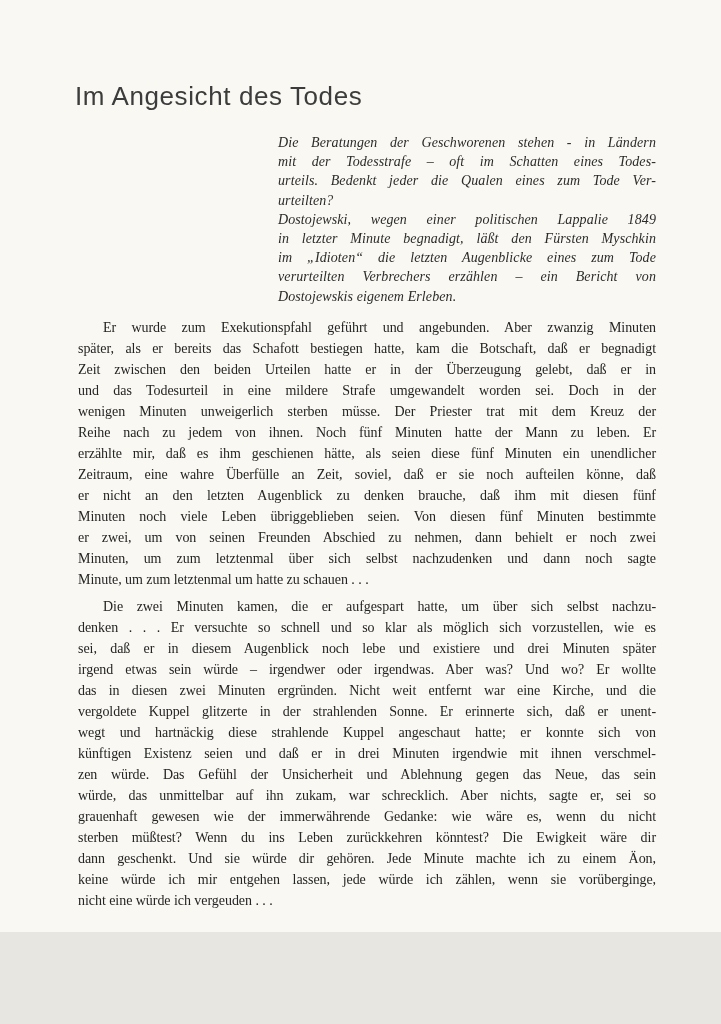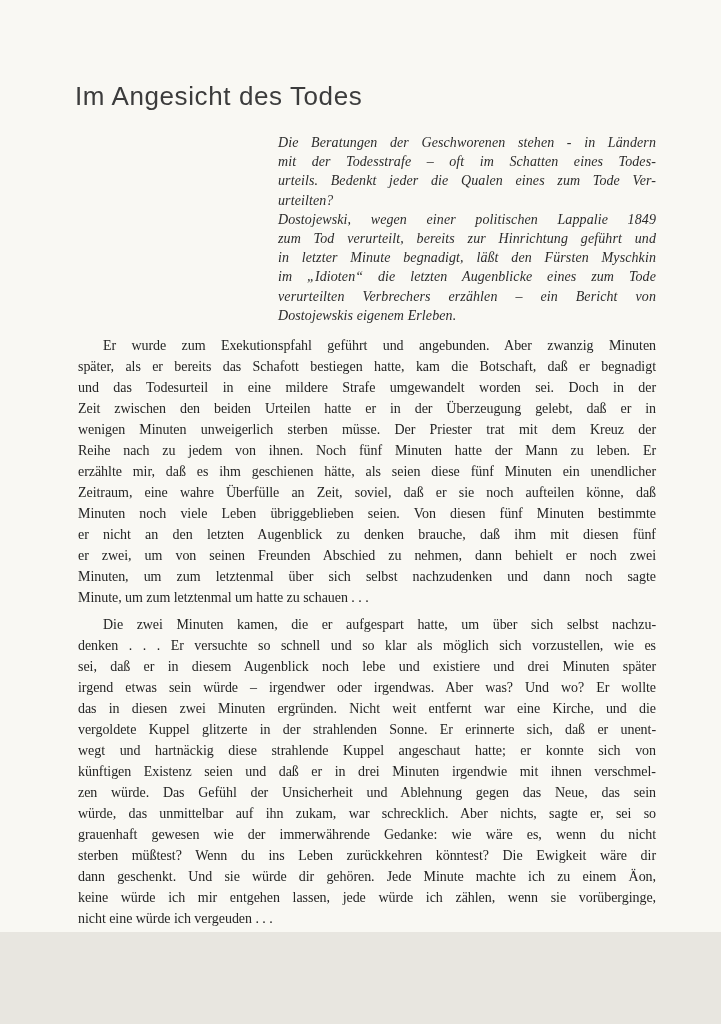--- a/index.html
+++ b/index.html
@@ -33,21 +33,21 @@
     width: 378px;
     font-size: 14px;
     line-height: 19.2px;
     font-style: italic;
     letter-spacing: 0.1px;
     color: #2b2b2b;
   }
   .bodytext {
     position: absolute;
     left: 78px;
-    top: 335px;
+    top: 317px;
     width: 578px;
     font-size: 14px;
     line-height: 21px;
     letter-spacing: -0.05px;
     color: #242424;
   }
   .bodytext .para + .para { margin-top: 6px; }
   .line {
     text-align: justify;
     text-align-last: justify;
@@ -72,39 +72,38 @@
   <h1 class="title">Im Angesicht des Todes</h1>
   <section class="intro">
       <div class="para">
         <div class="line">Die Beratungen der Geschworenen stehen - in Ländern</div>
         <div class="line">mit der Todesstrafe – oft im Schatten eines Todes-</div>
         <div class="line">urteils. Bedenkt jeder die Qualen eines zum Tode Ver-</div>
         <div class="line last">urteilten?</div>
       </div>
       <div class="para">
         <div class="line">Dostojewski, wegen einer politischen Lappalie 1849</div>
-        <div class="line">zum Tod verurteilt, bereits zur Hinrichtung geführt und</div>
         <div class="line">in letzter Minute begnadigt, läßt den Fürsten Myschkin</div>
         <div class="line">im „Idioten“ die letzten Augenblicke eines zum Tode</div>
         <div class="line">verurteilten Verbrechers erzählen – ein Bericht von</div>
         <div class="line last">Dostojewskis eigenem Erleben.</div>
       </div>
     </section>
   <section class="bodytext">
       <div class="para">
         <div class="line indent">Er wurde zum Exekutionspfahl geführt und angebunden. Aber zwanzig Minuten</div>
         <div class="line">später, als er bereits das Schafott bestiegen hatte, kam die Botschaft, daß er begnadigt</div>
+        <div class="line">Zeit zwischen den beiden Urteilen hatte er in der Überzeugung gelebt, daß er in</div>
         <div class="line">und das Todesurteil in eine mildere Strafe umgewandelt worden sei. Doch in der</div>
-        <div class="line">Zeit zwischen den beiden Urteilen hatte er in der Überzeugung gelebt, daß er in</div>
         <div class="line">wenigen Minuten unweigerlich sterben müsse. Der Priester trat mit dem Kreuz der</div>
         <div class="line">Reihe nach zu jedem von ihnen. Noch fünf Minuten hatte der Mann zu leben. Er</div>
         <div class="line">erzählte mir, daß es ihm geschienen hätte, als seien diese fünf Minuten ein unendlicher</div>
         <div class="line">Zeitraum, eine wahre Überfülle an Zeit, soviel, daß er sie noch aufteilen könne, daß</div>
+        <div class="line">er nicht an den letzten Augenblick zu denken brauche, daß ihm mit diesen fünf</div>
         <div class="line">Minuten noch viele Leben übriggeblieben seien. Von diesen fünf Minuten bestimmte</div>
-        <div class="line">er nicht an den letzten Augenblick zu denken brauche, daß ihm mit diesen fünf</div>
         <div class="line">er zwei, um von seinen Freunden Abschied zu nehmen, dann behielt er noch zwei</div>
         <div class="line">Minuten, um zum letztenmal über sich selbst nachzudenken und dann noch sagte</div>
         <div class="line last">Minute, um zum letztenmal um hatte zu schauen . . .</div>
       </div>
       <div class="para">
         <div class="line indent">Die zwei Minuten kamen, die er aufgespart hatte, um über sich selbst nachzu-</div>
         <div class="line">denken . . .  Er versuchte so schnell und so klar als möglich sich vorzustellen, wie es</div>
         <div class="line">sei, daß er in diesem Augenblick noch lebe und existiere und drei Minuten später</div>
         <div class="line">irgend etwas sein würde –  irgendwer oder irgendwas. Aber was? Und wo? Er wollte</div>
         <div class="line">das in diesen zwei Minuten ergründen. Nicht weit entfernt war eine Kirche, und die</div>

